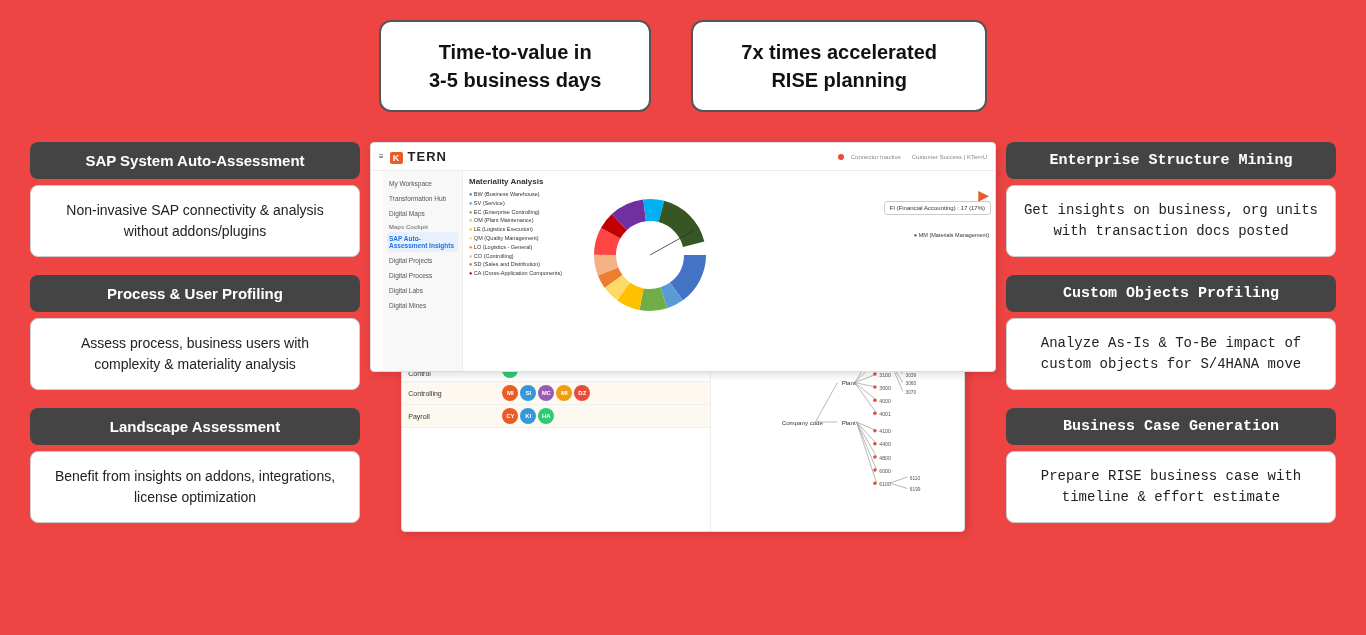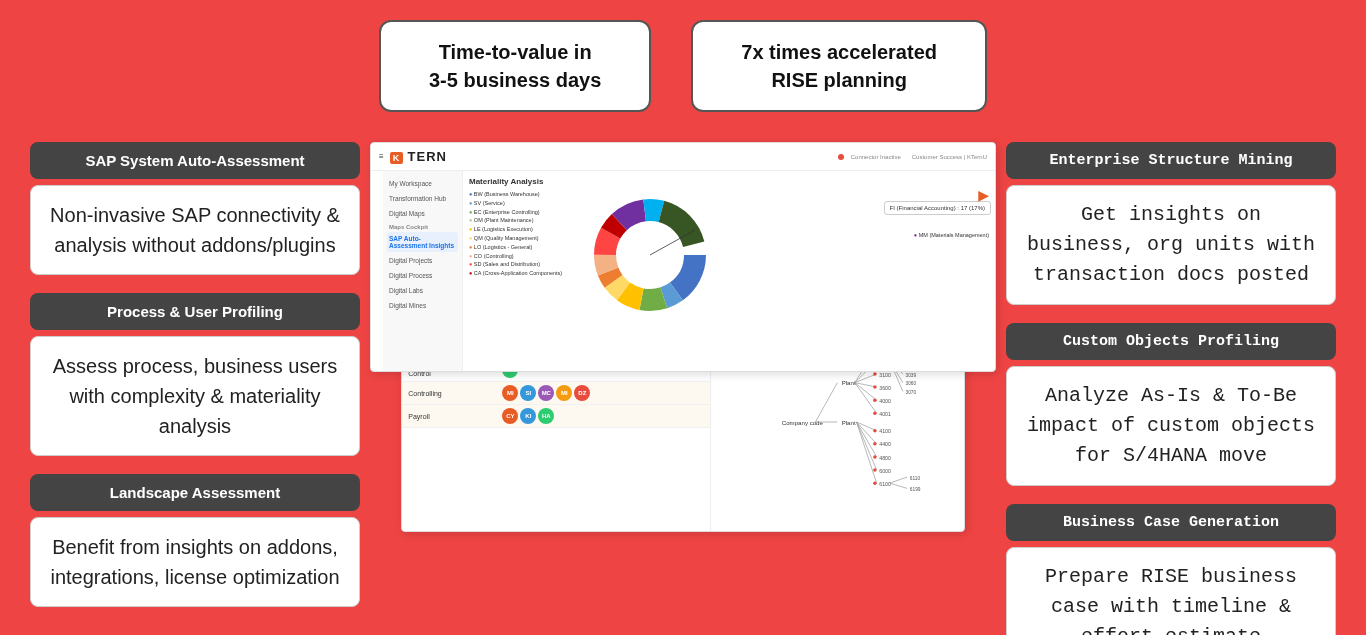--- a/index.html
+++ b/index.html
@@ -86,21 +86,21 @@
       font-size: 15px;
       font-weight: 700;
       text-align: center;
     }
 
     .feature-body {
       background: #fff;
       border: 1.5px solid #ccc;
       border-radius: 8px;
       padding: 14px 16px;
-      font-size: 20px;
+      font-size: 14px;
       color: #222;
       text-align: center;
       line-height: 1.5;
       min-height: 60px;
     }
 
     
     .center-panel {
       flex: 1;
       display: flex;

